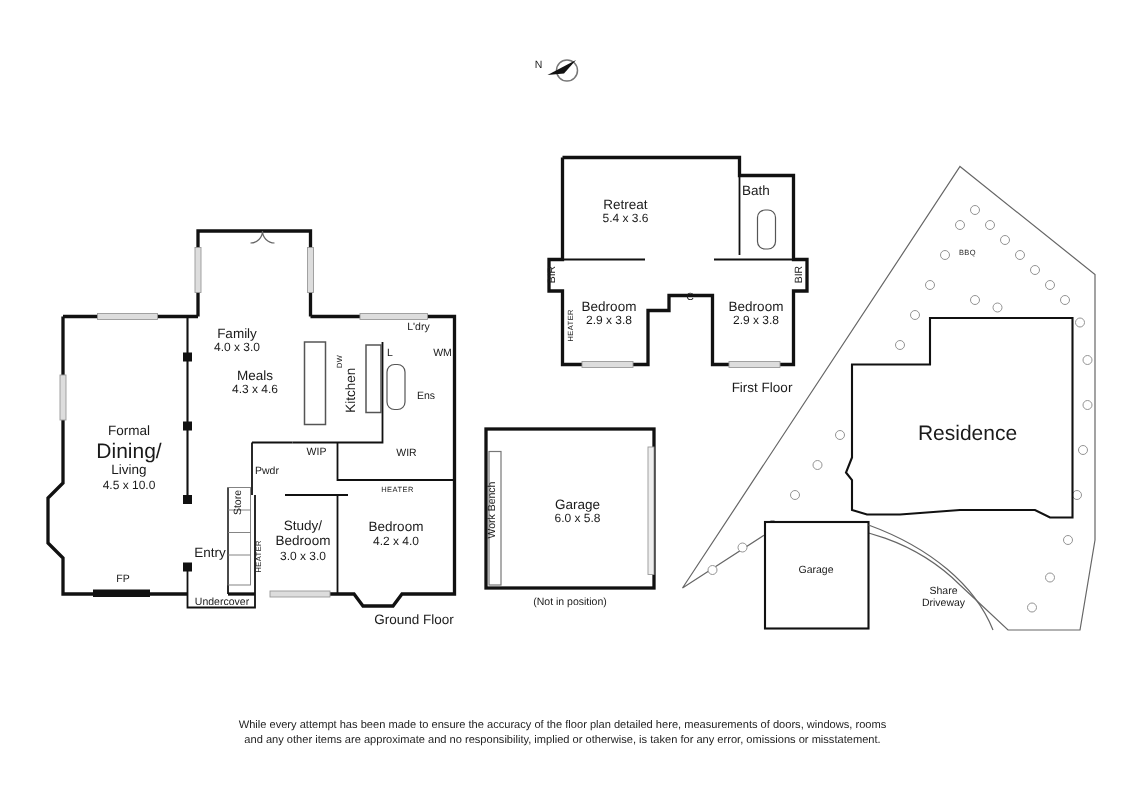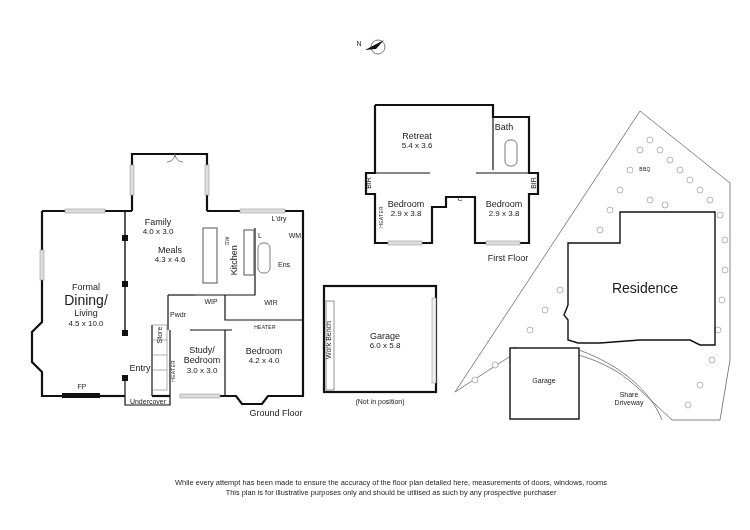--- a/index.html
+++ b/index.html
@@ -5,21 +5,21 @@
   html,body{margin:0;padding:0;background:#fff;}
   body{width:750px;height:530px;position:relative;overflow:hidden;font-family:"Liberation Sans","DejaVu Sans",sans-serif;color:#1a1a1a;}
   #plan{position:absolute;left:0;top:0;width:750px;height:530px;}
   .lbl{position:absolute;text-align:center;font-family:"Liberation Sans",sans-serif;line-height:1.15;white-space:nowrap;}
   .room{font-size:9px;}
   .dim{font-size:8px;display:block;}
   .small{font-size:7px;}
   .tiny{font-size:5px;letter-spacing:0.3px;}
   .vert{transform:rotate(-90deg);transform-origin:center;}
   .big{font-size:14px;}
-  .disclaimer{position:absolute;left:116px;top:478px;width:550px;text-align:center;font-size:7.4px;line-height:1.35;color:#222;}
+  .disclaimer{position:absolute;left:100px;top:478px;width:550px;text-align:center;font-size:7.4px;line-height:1.35;color:#222;}
 </style>
 </head>
 <body>
 
 <svg id="plan" viewBox="0 0 750 530" xmlns="http://www.w3.org/2000/svg">
 
   <g>
     <circle cx="378" cy="47" r="7" fill="none" stroke="#777" stroke-width="1"></circle>
     <path d="M365 50 L384 40 L376 49 Z" fill="#111"></path>
   </g>
@@ -215,14 +215,14 @@
 <div class="lbl small" style="left:522px;top:377px;width:44px;">Garage</div>
 <div class="lbl small" style="left:604px;top:391px;width:50px;">
   <span class="dim" style="font-size:7px">Share</span>
   <span class="dim" style="font-size:7px">Driveway</span>
 </div>
 <div class="lbl tiny" style="left:638px;top:167px;width:14px;">BBQ</div>
 <div class="lbl small" style="left:355px;top:40px;width:8px;">N</div>
 
 <div class="disclaimer">
   <div>While every attempt has been made to ensure the accuracy of the floor plan detailed here, measurements of doors, windows, rooms</div>
-  <div>This plan is for illustrative purposes only and should be utilised as such by any prospective purchaser</div>
+  <div>and any other items are approximate and no responsibility, implied or otherwise, is taken for any error, omissions or misstatement.</div>
 </div>
 
 </body></html>

